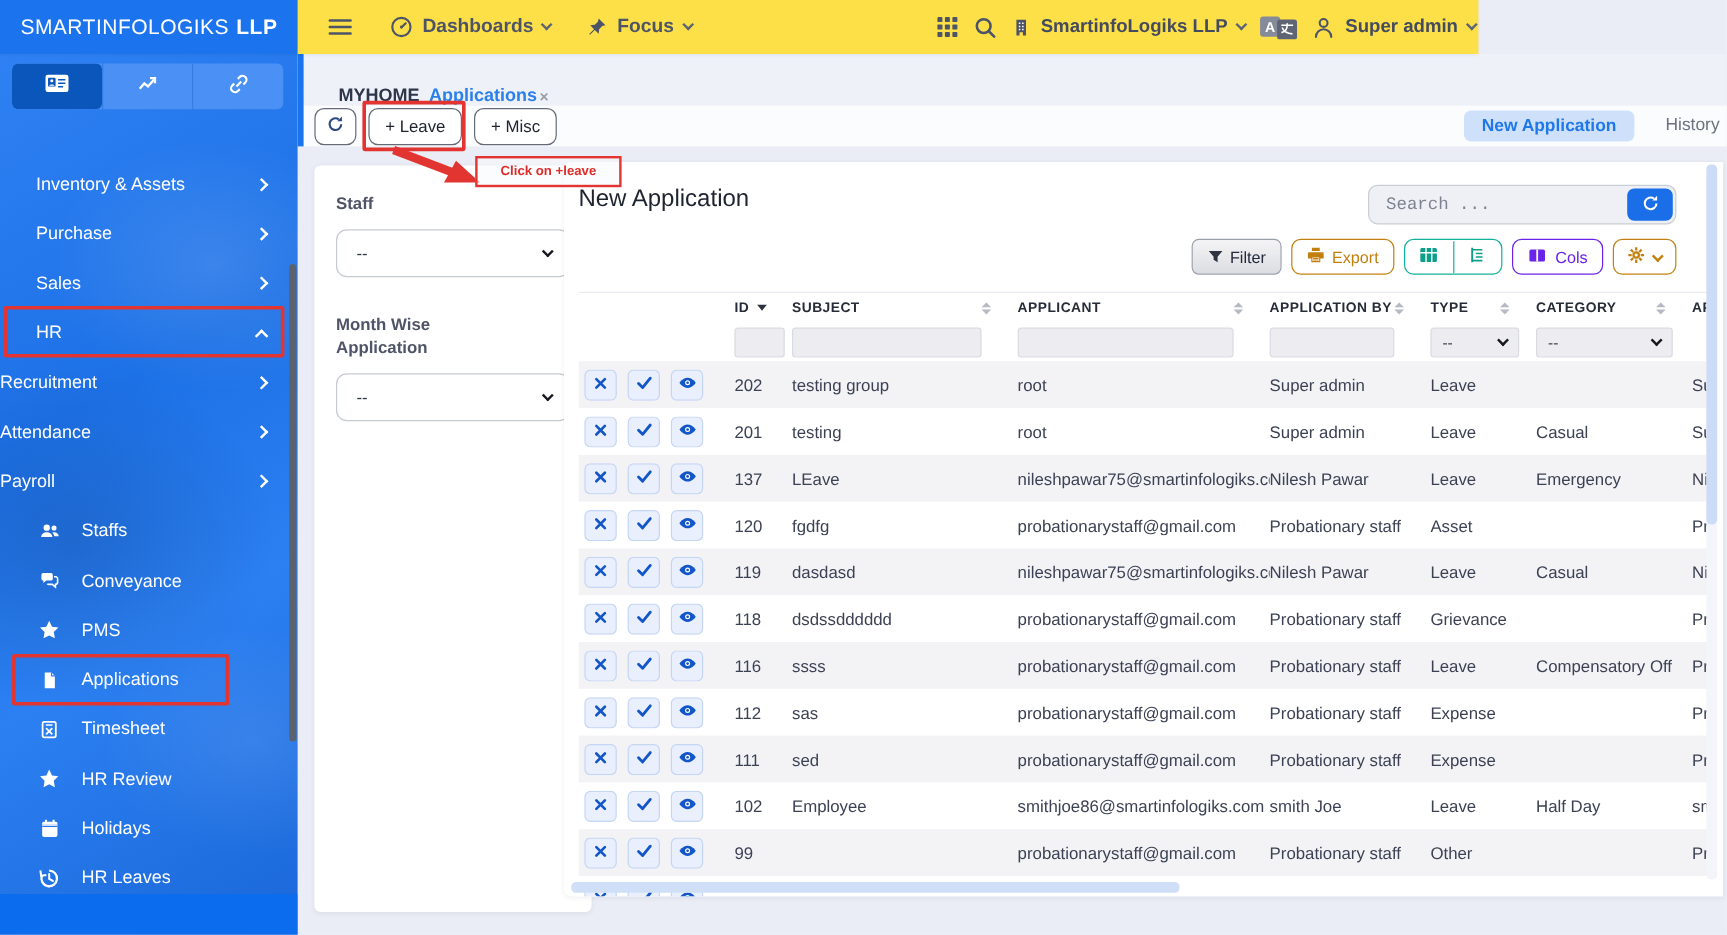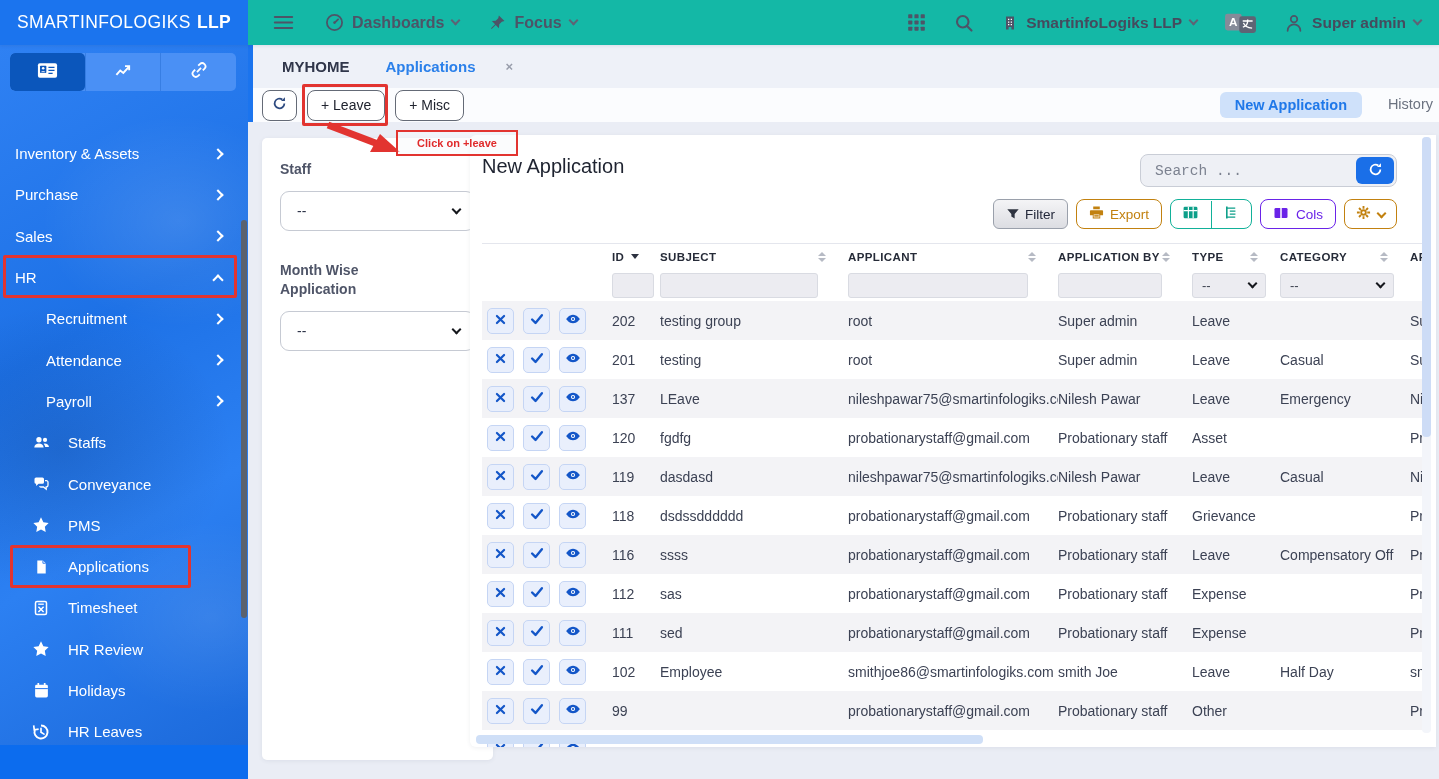--- a/index.html
+++ b/index.html
@@ -2,60 +2,60 @@
 <html><head>
 <meta charset="utf-8">
 <style>
   *{margin:0;padding:0;box-sizing:border-box}
   html,body{width:1439px;height:779px;overflow:hidden}
   body{font-family:"Liberation Sans","DejaVu Sans",sans-serif;background:#eaedf5;position:relative;color:#3c4254}
   button{font-family:inherit;cursor:pointer}
   input{font-family:Liberation Mono, monospace}
 
   
-  .topbar{position:absolute;left:0;top:0;width:1439px;height:45px;background:#14b8a6;display:flex;align-items:center;box-shadow:0 1px 3px rgba(40,50,80,.10);z-index:20}
+  .topbar{position:absolute;left:0;top:0;width:1232px;height:45px;background:#fde047;display:flex;align-items:center;box-shadow:0 1px 3px rgba(40,50,80,.10);z-index:20}
   .logo{width:248px;height:45px;background:#1b74ee;color:#fff;display:flex;align-items:center;padding-left:17px;font-size:17.5px;letter-spacing:.4px;gap:6px;cursor:pointer}
   .logo b{font-weight:700}
   .tb-left{display:flex;align-items:center;gap:30px;padding-left:24px}
   .tb-item{display:flex;align-items:center;gap:8px;font-size:16px;font-weight:700;color:#4d5467;cursor:pointer}
   .tb-icon{color:#4d5467;display:grid;place-items:center;cursor:pointer}
-  .tb-right{margin-left:auto;display:flex;align-items:center;gap:28px;padding-right:18px}
+  .tb-right{margin-left:auto;display:flex;align-items:center;gap:12px;padding-right:2px}
   .tb-user,.tb-company{display:flex;align-items:center;gap:8px;font-size:15.5px;font-weight:700;color:#454b5e;cursor:pointer}
   .chev-down{width:7px;height:7px;border-right:2px solid #5d6374;border-bottom:2px solid #5d6374;transform:rotate(45deg);margin-top:-4px}
 
   
   .sidebar{position:absolute;left:0;top:45px;width:248px;height:734px;z-index:15;overflow:hidden;
     background-image:
       radial-gradient(220px 170px at 72% 24%, rgba(255,255,255,.12), transparent 62%),
       radial-gradient(260px 220px at 25% 55%, rgba(8,40,95,.20), transparent 65%),
       radial-gradient(210px 160px at 85% 78%, rgba(255,255,255,.09), transparent 60%),
       linear-gradient(150deg,#2f81f3 0%,#1d71e6 38%,#2c80f2 64%,#1a67d8 100%);}
   .tabbar{margin:8px 12px 0 10px;height:38px;background:#4a90f5;border-radius:5px;display:flex;overflow:hidden}
   .tab{flex:1;display:grid;place-items:center;color:#fff;cursor:pointer}
   .tab.active{background:#0b56bb;border-radius:5px}
   .tab + .tab{border-left:1px solid rgba(13,86,187,.30)}
   .sb-menu{margin-top:42px;position:relative}
   .sb-item{position:relative;height:41.3px;display:flex;align-items:center;color:#fff;font-size:15px;cursor:pointer}
-  .sb-item.type-group{padding-left:15px}
-  .sb-item.type-subgroup{padding-left:46px}
+  .sb-item.type-group{padding-left:30px}
+  .sb-item.type-subgroup{}
   .sb-item.type-leaf{padding-left:28px;gap:14px}
   .sb-ico{width:26px;display:grid;place-items:center;color:#fff}
   .chev{position:absolute;right:26px;width:8px;height:8px;border-top:2px solid #fff;border-right:2px solid #fff}
   .chev-right{transform:rotate(45deg)}
   .chev-up{transform:rotate(-45deg);margin-top:4px}
   .hl-box{position:absolute;border:3px solid #e23430;border-radius:2px;pointer-events:none}
   .hl-group{left:3px;right:11px;top:-2px;bottom:0}
   .hl-leaf{left:10px;width:181px;top:-1px;height:43px}
   .sb-scroll{position:absolute;right:1px;top:175px;width:6px;height:398px;background:#5b626e;border-radius:3px;cursor:pointer}
   .sb-footer{position:absolute;left:0;bottom:0;width:100%;height:34px;background:#0c6cee}
 
   
   .main{position:absolute;left:248px;top:45px;width:1191px;height:734px;background:#eaedf5}
   .bluestrip{position:absolute;left:0;top:0;width:5px;height:77px;background:#1b74ee;z-index:5}
-  .crumbbar{position:absolute;left:0;top:0;right:0;height:43px;background:#eef1f8;display:flex;align-items:center;gap:36px;padding-left:34px;font-size:15px}
+  .crumbbar{position:absolute;left:0;top:0;right:0;height:43px;background:#eef1f8;display:flex;align-items:flex-end;gap:8px;padding-left:34px;font-size:15px}
   .crumb-root{color:#30364a;font-weight:700;cursor:pointer}
   .crumb-tab{color:#2b80ea;font-weight:700;cursor:pointer}
   .crumb-x{color:#989dab;font-size:13px;font-weight:700;cursor:pointer;margin-left:-6px}
   .toolbar{position:absolute;left:0;top:43px;right:0;height:34px;background:#fbfcfe;display:flex;align-items:center;gap:10px;padding-left:14px}
   .tbtn{height:31px;background:#fff;border:1px solid #646a76;border-radius:8px;font-size:14px;color:#20242f;padding:0 13px;font-weight:500}
   .tbtn.icon-only{width:35px;padding:0;display:grid;place-items:center;color:#2d4a80}
   .pill{position:absolute;right:77px;top:4px;background:#cfe1fa;color:#1f78e9;border:none;border-radius:6px;height:26px;padding:0 15px;font-size:14.5px;font-weight:700}
   .history{position:absolute;right:6px;top:8px;color:#6b7280;font-size:14.5px;font-weight:500;background:none;border:none}
 
   

